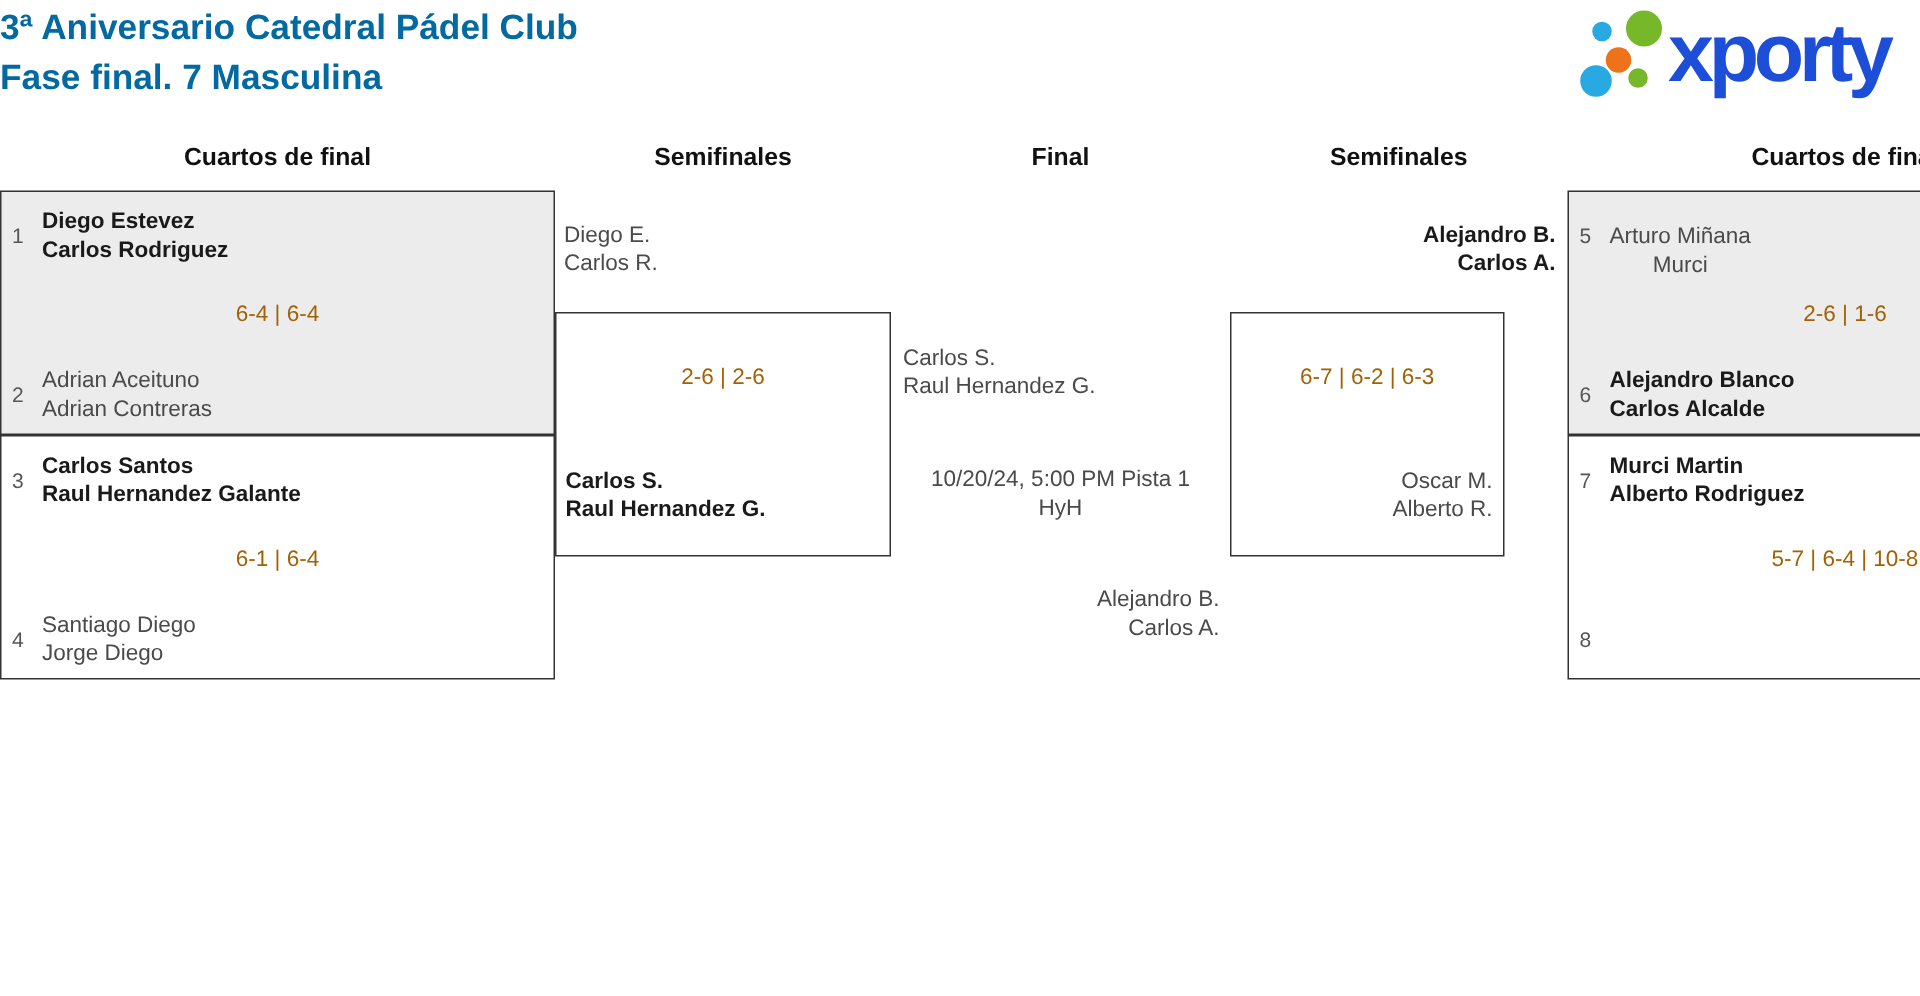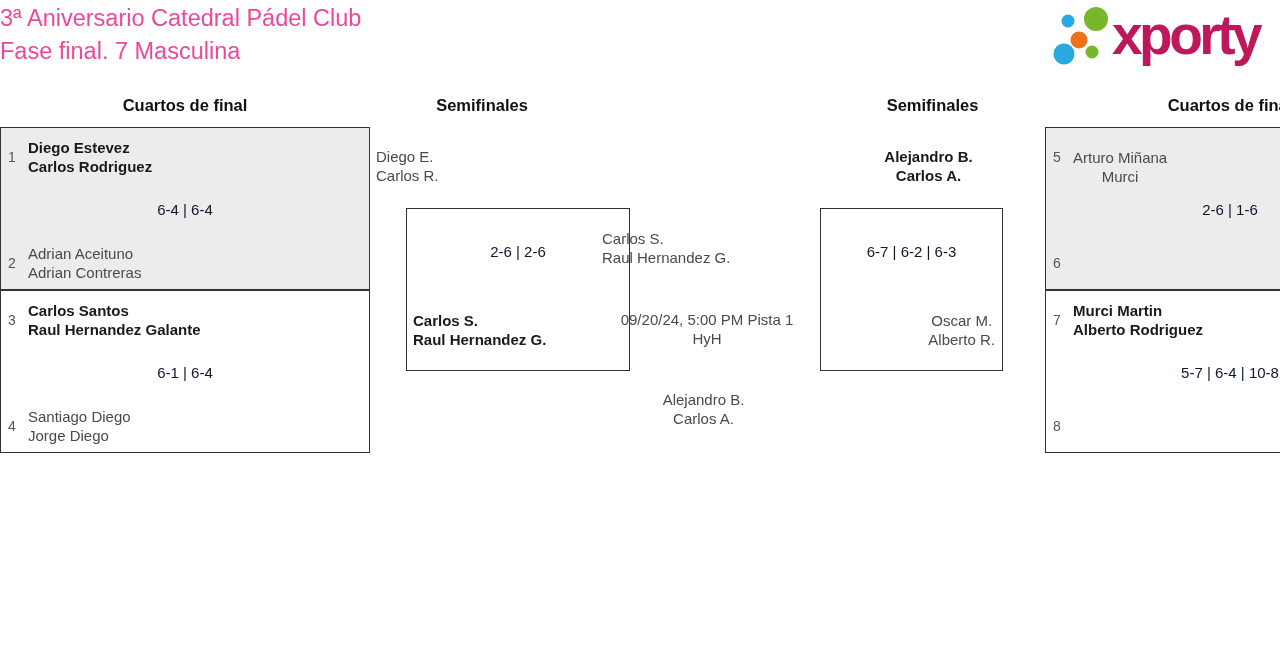--- a/index.html
+++ b/index.html
@@ -4,41 +4,41 @@
 <style>
   html, body { margin: 0; padding: 0; background: #ffffff; }
   .canvas {
     position: relative; width: 1280px; height: 664px;
     background: #ffffff; overflow: hidden;
     font-family: "Liberation Sans", sans-serif;
     color: #1a1a1a;
   }
 
   
-  .page-title { position: absolute; left: 0; top: 0; font-size: 23.5px; line-height: 33px; font-weight: 400; color: #ec4899; white-space: nowrap; padding-top: 2px; }
+  .page-title { position: absolute; left: 0; top: 0; font-size: 23.5px; line-height: 33px; font-weight: 700; color: #0369a1; white-space: nowrap; padding-top: 2px; }
 
   
   .logo { position: absolute; left: 1050px; top: 0; width: 230px; height: 72px; cursor: pointer; }
   .logo-dots { position: absolute; left: 0; top: 4px; }
-  .logo-text { position: absolute; left: 62px; top: 8px; font-size: 55px; line-height: 55px; font-weight: 700; letter-spacing: -3.5px; color: #be185d; }
+  .logo-text { position: absolute; left: 62px; top: 8px; font-size: 55px; line-height: 55px; font-weight: 700; letter-spacing: -3.5px; color: #1d4ed8; }
 
   
   .round-header { position: absolute; top: 96px; font-size: 16.5px; font-weight: 700; color: #111111; text-align: center; white-space: nowrap; }
 
   
   .box { position: absolute; border: 1px solid #333333; box-sizing: border-box; background: #ffffff; }
   .box.gray { background: #ececec; }
   .box.clear { background: transparent; }
 
   .seed { position: absolute; font-size: 14px; line-height: 17px; color: #555555; }
   .team { position: absolute; font-size: 15px; line-height: 19px; white-space: nowrap; }
   .team.win { font-weight: 700; color: #1a1a1a; }
   .team.lose { font-weight: 400; color: #4a4a4a; }
-  .score { position: absolute; left: 0; width: 100%; text-align: center; font-size: 15px; line-height: 17px; color: #0f172a; white-space: nowrap; }
-  .right { text-align: center; }
+  .score { position: absolute; left: 0; width: 100%; text-align: center; font-size: 15px; line-height: 17px; color: #a16207; white-space: nowrap; }
+  .right { text-align: right; }
 
   .final-schedule { position: absolute; font-size: 15px; line-height: 19px; color: #4a4a4a; text-align: center; white-space: nowrap; }
 </style>
 </head>
 <body>
 
 <div class="canvas">
 
   <div class="page-title">
     <div>3ª Aniversario Catedral Pádel Club</div>
@@ -51,20 +51,21 @@
       <circle cx="46" cy="15" r="12" fill="#76b82a"></circle>
       <circle cx="29" cy="36" r="8.5" fill="#ee7219"></circle>
       <circle cx="14" cy="50" r="10.5" fill="#29a9e1"></circle>
       <circle cx="42" cy="48" r="6.5" fill="#76b82a"></circle>
     </svg>
     <div class="logo-text">xporty</div>
   </div>
 
   <div class="round-header" style="left:0; width:370px;">Cuartos de final</div>
   <div class="round-header" style="left:370px; width:224px;">Semifinales</div>
+  <div class="round-header" style="left:594px; width:226px;">Final</div>
   <div class="round-header" style="left:820px; width:225px;">Semifinales</div>
   <div class="round-header" style="left:1045px; width:370px;">Cuartos de final</div>
 
   <div class="box gray" style="left:0; top:127px; width:370px; height:163px;">
     <div class="seed" style="left:7px; top:21px;">1</div>
     <div class="team win" style="left:27px; top:10px;">
       <div>Diego Estevez</div>
       <div>Carlos Rodriguez</div>
     </div>
     <div class="score" style="top:73px;">6-4 | 6-4</div>
@@ -87,34 +88,34 @@
       <div>Santiago Diego</div>
       <div>Jorge Diego</div>
     </div>
   </div>
 
   <div class="team lose" style="left:376px; top:147px;">
     <div>Diego E.</div>
     <div>Carlos R.</div>
   </div>
 
-  <div class="box clear" style="left:370px; top:208px; width:224px; height:163px;margin-left:36px;">
+  <div class="box clear" style="left:370px; top:208px; width:224px; height:163px;">
     <div class="score" style="top:34px;">2-6 | 2-6</div>
     <div class="team win" style="left:6px; top:102px;">
       <div>Carlos S.</div>
       <div>Raul Hernandez G.</div>
     </div>
   </div>
 
   <div class="team lose" style="left:602px; top:229px;">
     <div>Carlos S.</div>
     <div>Raul Hernandez G.</div>
   </div>
   <div class="final-schedule" style="left:594px; top:310px; width:226px;">
-    <div>09/20/24, 5:00 PM Pista 1</div>
+    <div>10/20/24, 5:00 PM Pista 1</div>
     <div>HyH</div>
   </div>
   <div class="team lose right" style="left:594px; top:390px; width:219px;">
     <div>Alejandro B.</div>
     <div>Carlos A.</div>
   </div>
 
   <div class="team win right" style="left:820px; top:147px; width:217px;">
     <div>Alejandro B.</div>
     <div>Carlos A.</div>
@@ -129,20 +130,24 @@
   </div>
 
   <div class="box gray" style="left:1045px; top:127px; width:370px; height:163px;">
     <div class="seed" style="left:7px; top:21px;">5</div>
     <div class="team lose" style="left:27px; top:20px;text-align:center;">
       <div>Arturo Miñana</div>
       <div>Murci</div>
     </div>
     <div class="score" style="top:73px;">2-6 | 1-6</div>
     <div class="seed" style="left:7px; top:127px;">6</div>
+    <div class="team win" style="left:27px; top:116px;">
+      <div>Alejandro Blanco</div>
+      <div>Carlos Alcalde</div>
+    </div>
   </div>
 
   <div class="box" style="left:1045px; top:290px; width:370px; height:163px;">
     <div class="seed" style="left:7px; top:21px;">7</div>
     <div class="team win" style="left:27px; top:10px;">
       <div>Murci Martin</div>
       <div>Alberto Rodriguez</div>
     </div>
     <div class="score" style="top:73px;">5-7 | 6-4 | 10-8</div>
     <div class="seed" style="left:7px; top:127px;">8</div>

